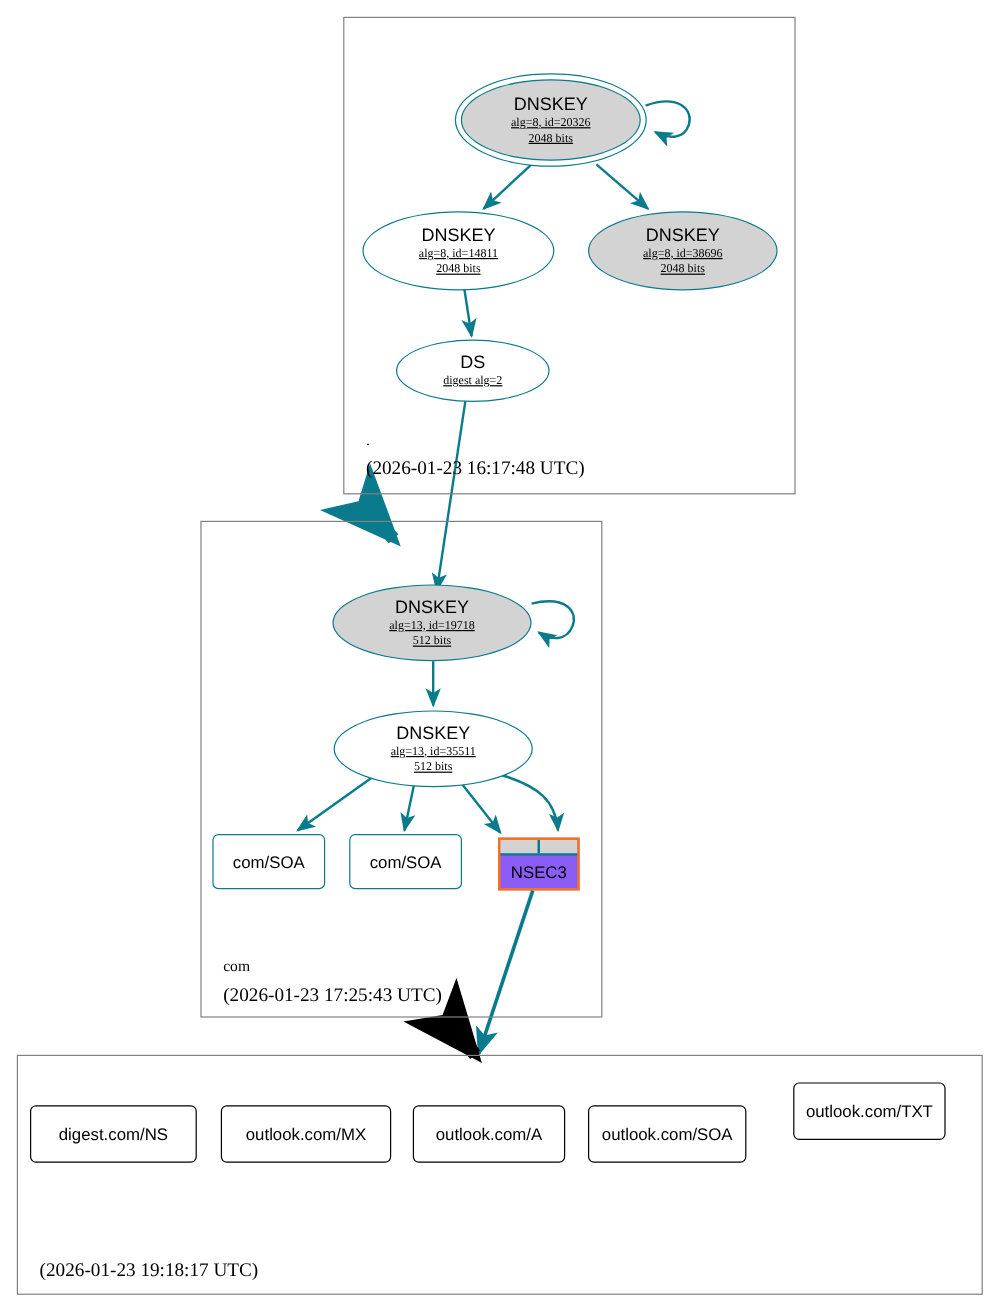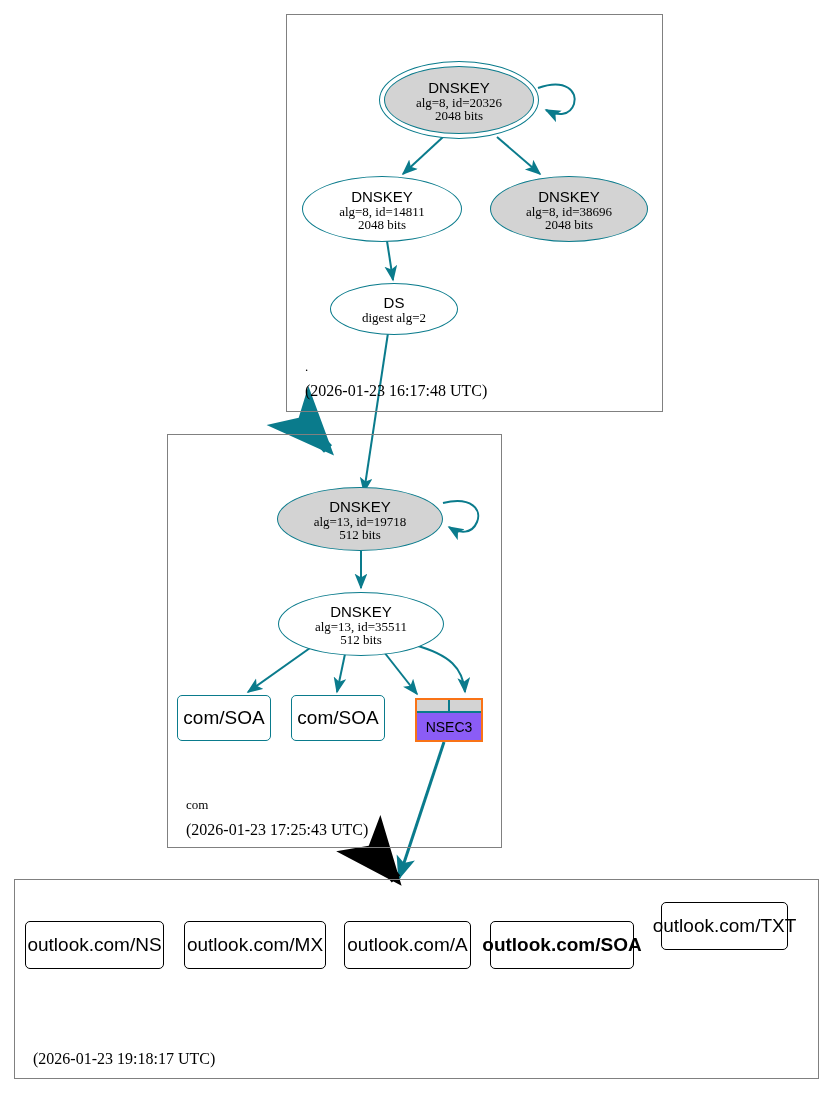--- a/index.html
+++ b/index.html
@@ -18,24 +18,24 @@
         justify-content:center;box-sizing:border-box;text-align:center;}
 
   .ellipse{border-radius:50%;}
   .ellipse.teal{border:1.6px solid #0a7b8c;justify-content:center;}
   .ellipse.gray-fill{background:#d3d3d3;}
   .ellipse.white-fill{background:#ffffff;}
 
   .anchor-outer{position:absolute;border:1.6px solid #0a7b8c;border-radius:50%;background:#ffffff;box-sizing:border-box;}
 
   .n-title{font-family:"Liberation Sans",sans-serif;font-size:15px;line-height:17px;color:#000;}
-  .n-sub{font-family:"Liberation Serif",serif;font-size:13px;line-height:13px;color:#000;}
+  .n-sub{font-family:"Liberation Serif",serif;font-size:10px;line-height:13px;color:#000;text-decoration:underline;}
 
   .rrset{border:1.6px solid #0a7b8c;border-radius:5px;background:#ffffff;
-         font-family:"Liberation Sans",sans-serif;font-size:19px;color:#000;}
+         font-family:"Liberation Sans",sans-serif;font-size:14px;color:#000;}
   .rrset.black{border:1.8px solid #000000;}
 
   .nsec3{position:absolute;border:2px solid #f97316;background:#8b5cf6;box-sizing:border-box;
          display:flex;flex-direction:column;}
   .nsec3-head{display:flex;height:11px;border-bottom:2px solid #0a7b8c;}
   .nsec3-head .cell{flex:1;height:100%;background:#d3d3d3;}
   .nsec3-head .cell + .cell{border-left:2px solid #0a7b8c;}
   .nsec3-body{flex:1;display:flex;align-items:center;justify-content:center;
               font-family:"Liberation Sans",sans-serif;font-size:14px;color:#000;}
 </style>
@@ -172,32 +172,32 @@
     </div>
     <div class="nsec3-body">NSEC3</div>
   </div>
 
   <div class="zone-label zone-name" style="left:186px;top:797px;">com</div>
   <div class="zone-label zone-time" style="left:186px;top:821px;">(2026-01-23 17:25:43 UTC)</div>
 
   <div class="zone-box" style="left:14px;top:879px;width:805px;height:200px;"></div>
 
   <div class="node rrset black" style="left:25px;top:921px;width:139px;height:48px;">
-    <span>outlook.com/NS</span>
+    <span>digest.com/NS</span>
   </div>
 
   <div class="node rrset black" style="left:184px;top:921px;width:142px;height:48px;">
     <span>outlook.com/MX</span>
   </div>
 
   <div class="node rrset black" style="left:344px;top:921px;width:127px;height:48px;">
     <span>outlook.com/A</span>
   </div>
 
-  <div class="node rrset black" style="left:490px;top:921px;width:144px;height:48px;font-weight:bold;">
+  <div class="node rrset black" style="left:490px;top:921px;width:132px;height:48px;">
     <span>outlook.com/SOA</span>
   </div>
 
   <div class="node rrset black" style="left:661px;top:902px;width:127px;height:48px;justify-content:center;">
     <span>outlook.com/TXT</span>
   </div>
 
   <div class="zone-label zone-name" style="left:33px;top:1082px;margin-top:10px;">outlook.com</div>
   <div class="zone-label zone-time" style="left:33px;top:1050px;">(2026-01-23 19:18:17 UTC)</div>
 

